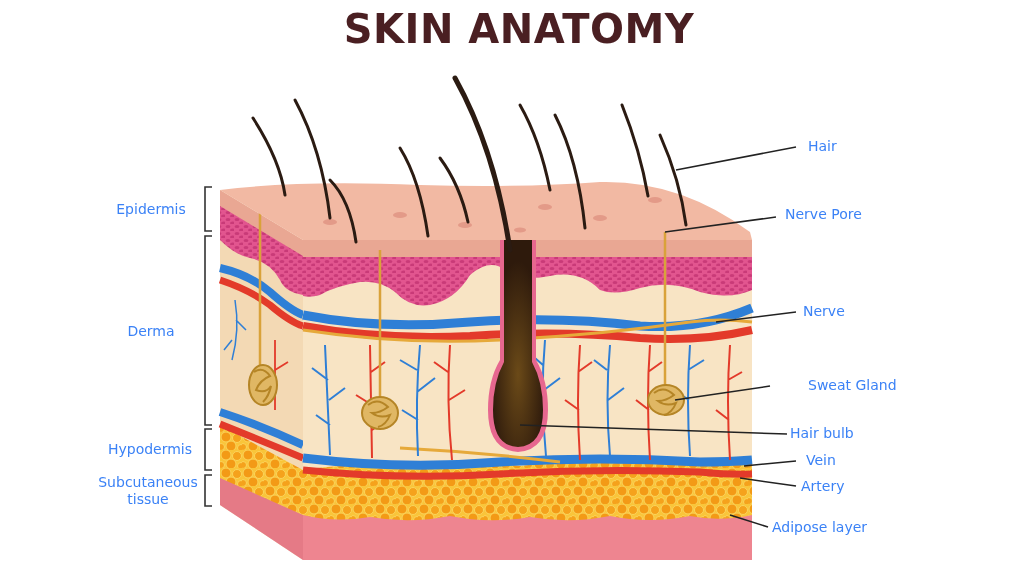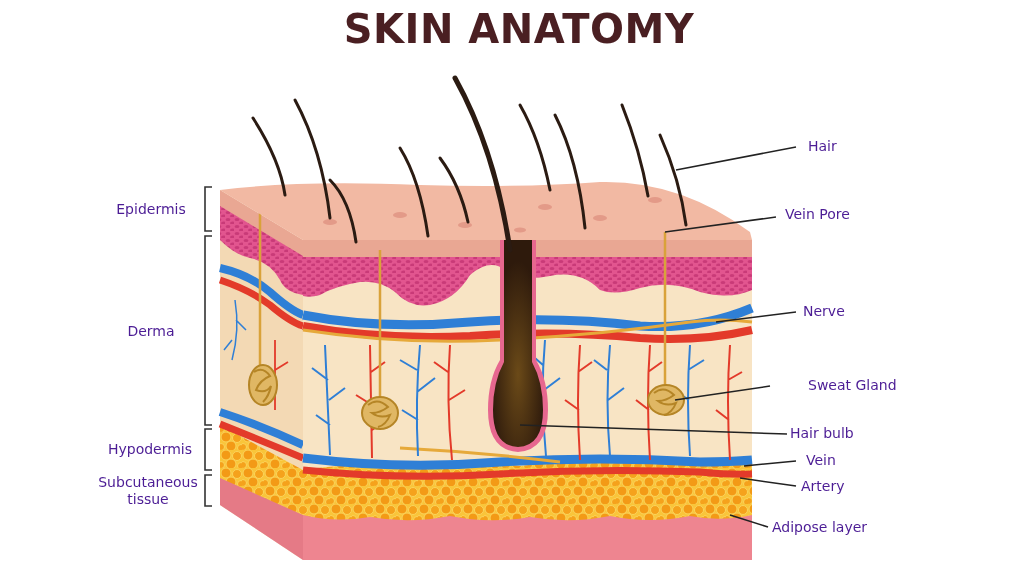--- a/index.html
+++ b/index.html
@@ -3,21 +3,21 @@
 <meta charset="utf-8">
 <style>
   html, body { margin:0; padding:0; background:#ffffff; }
   body { width:1024px; height:576px; position:relative; overflow:hidden;
          font-family:"Liberation Sans", "DejaVu Sans", sans-serif; }
   .title { position:absolute; left:0; width:1024px; top:6px; text-align:center;
            font-family:"DejaVu Sans", sans-serif; font-weight:bold; font-size:40px;
            letter-spacing:0.5px; color:#4a1f22;padding-left:7px; }
   svg.diagram { position:absolute; left:0; top:0; }
   .lbl { position:absolute; font-family:"DejaVu Sans", sans-serif; font-size:14px;
-         color:#4c1d95; white-space:nowrap; line-height:17px; }
+         color:#3b82f6; white-space:nowrap; line-height:17px; }
   .lbl-left { text-align:center; }
 </style>
 </head>
 <body>
 
 <div class="title">SKIN ANATOMY</div>
 
 <svg class="diagram" width="1024" height="576" viewBox="0 0 1024 576">
   <defs>
     <pattern id="dots" x="0" y="0" width="9" height="7" patternUnits="userSpaceOnUse">
@@ -165,19 +165,19 @@
 
 <div class="lbl lbl-left" style="left:105px; top:201px; width:92px;">Epidermis</div>
 <div class="lbl lbl-left" style="left:105px; top:323px; width:92px;text-align:center;">Derma</div>
 <div class="lbl lbl-left" style="left:100px; top:441px; width:100px;">Hypodermis</div>
 <div class="lbl lbl-left" style="left:92px; top:474px; width:112px;">
   <div>Subcutaneous</div>
   <div>tissue</div>
 </div>
 
 <div class="lbl" style="left:808px; top:138px;">Hair</div>
-<div class="lbl" style="left:785px; top:206px;">Vein Pore</div>
+<div class="lbl" style="left:785px; top:206px;">Nerve Pore</div>
 <div class="lbl" style="left:803px; top:303px;">Nerve</div>
 <div class="lbl" style="left:808px; top:377px;">Sweat Gland</div>
 <div class="lbl" style="left:790px; top:425px;">Hair bulb</div>
 <div class="lbl" style="left:806px; top:452px;">Vein</div>
 <div class="lbl" style="left:801px; top:478px;">Artery</div>
 <div class="lbl" style="left:772px; top:519px;">Adipose layer</div>
 
 </body></html>

